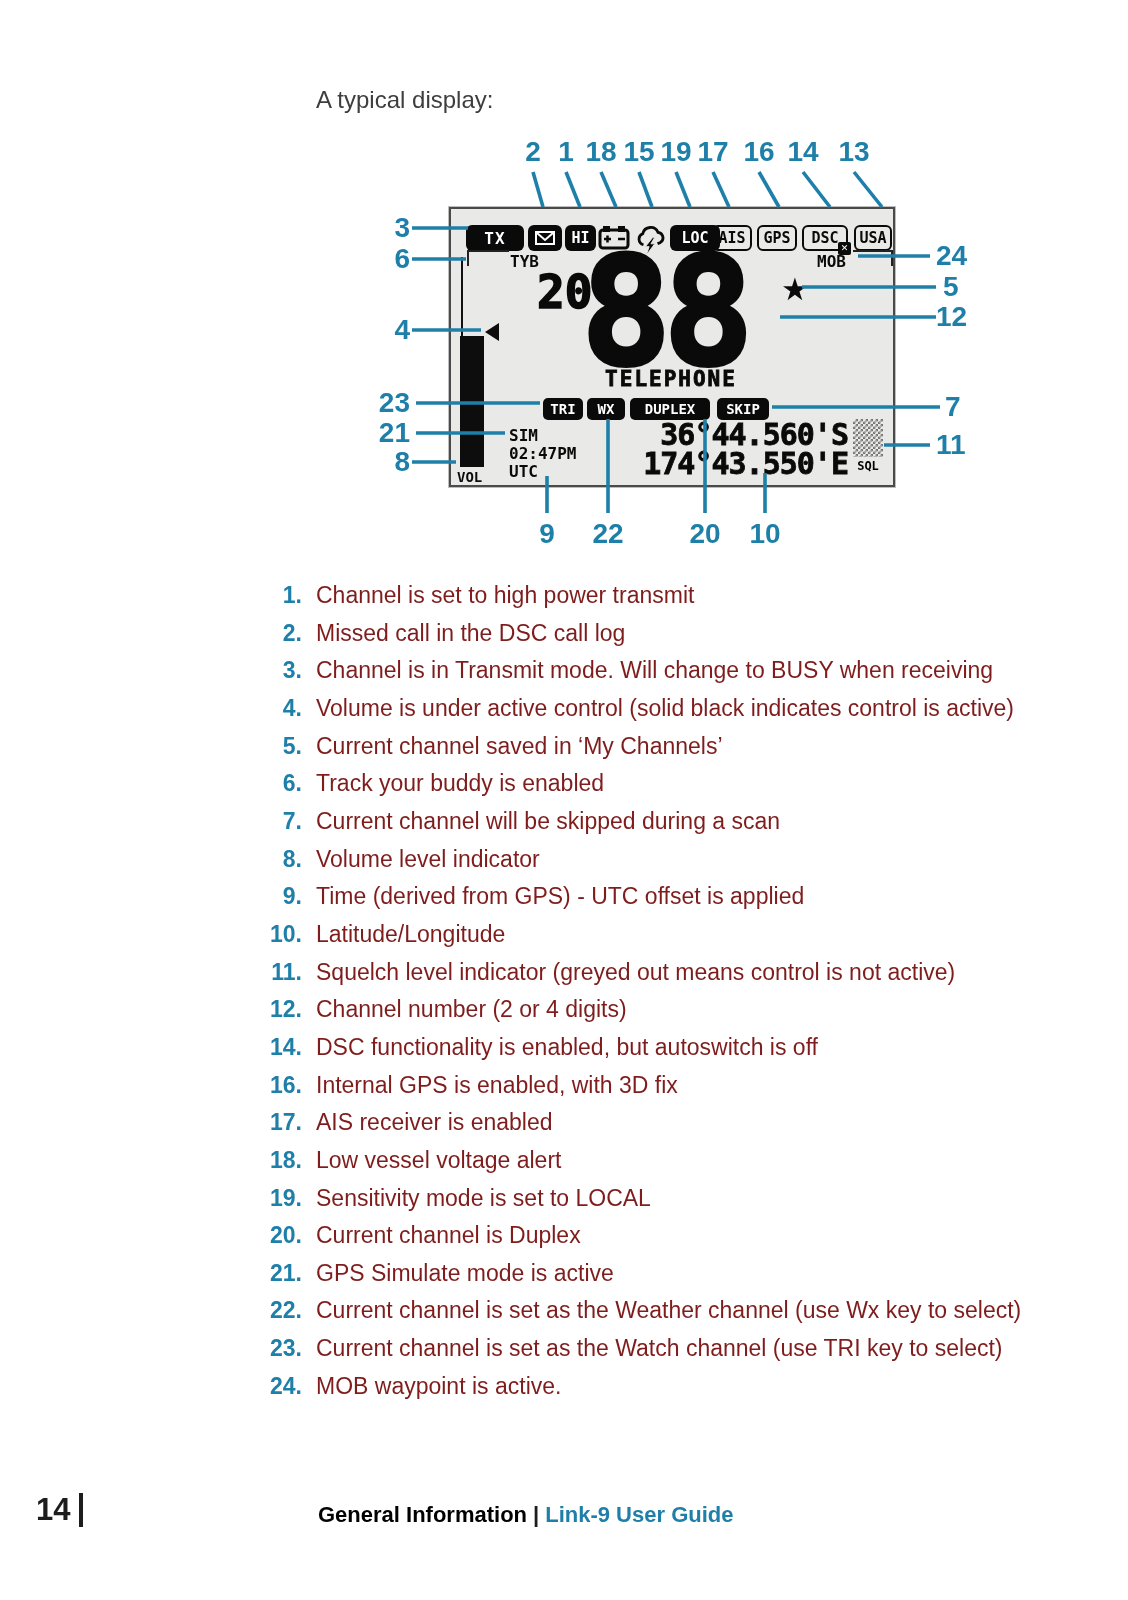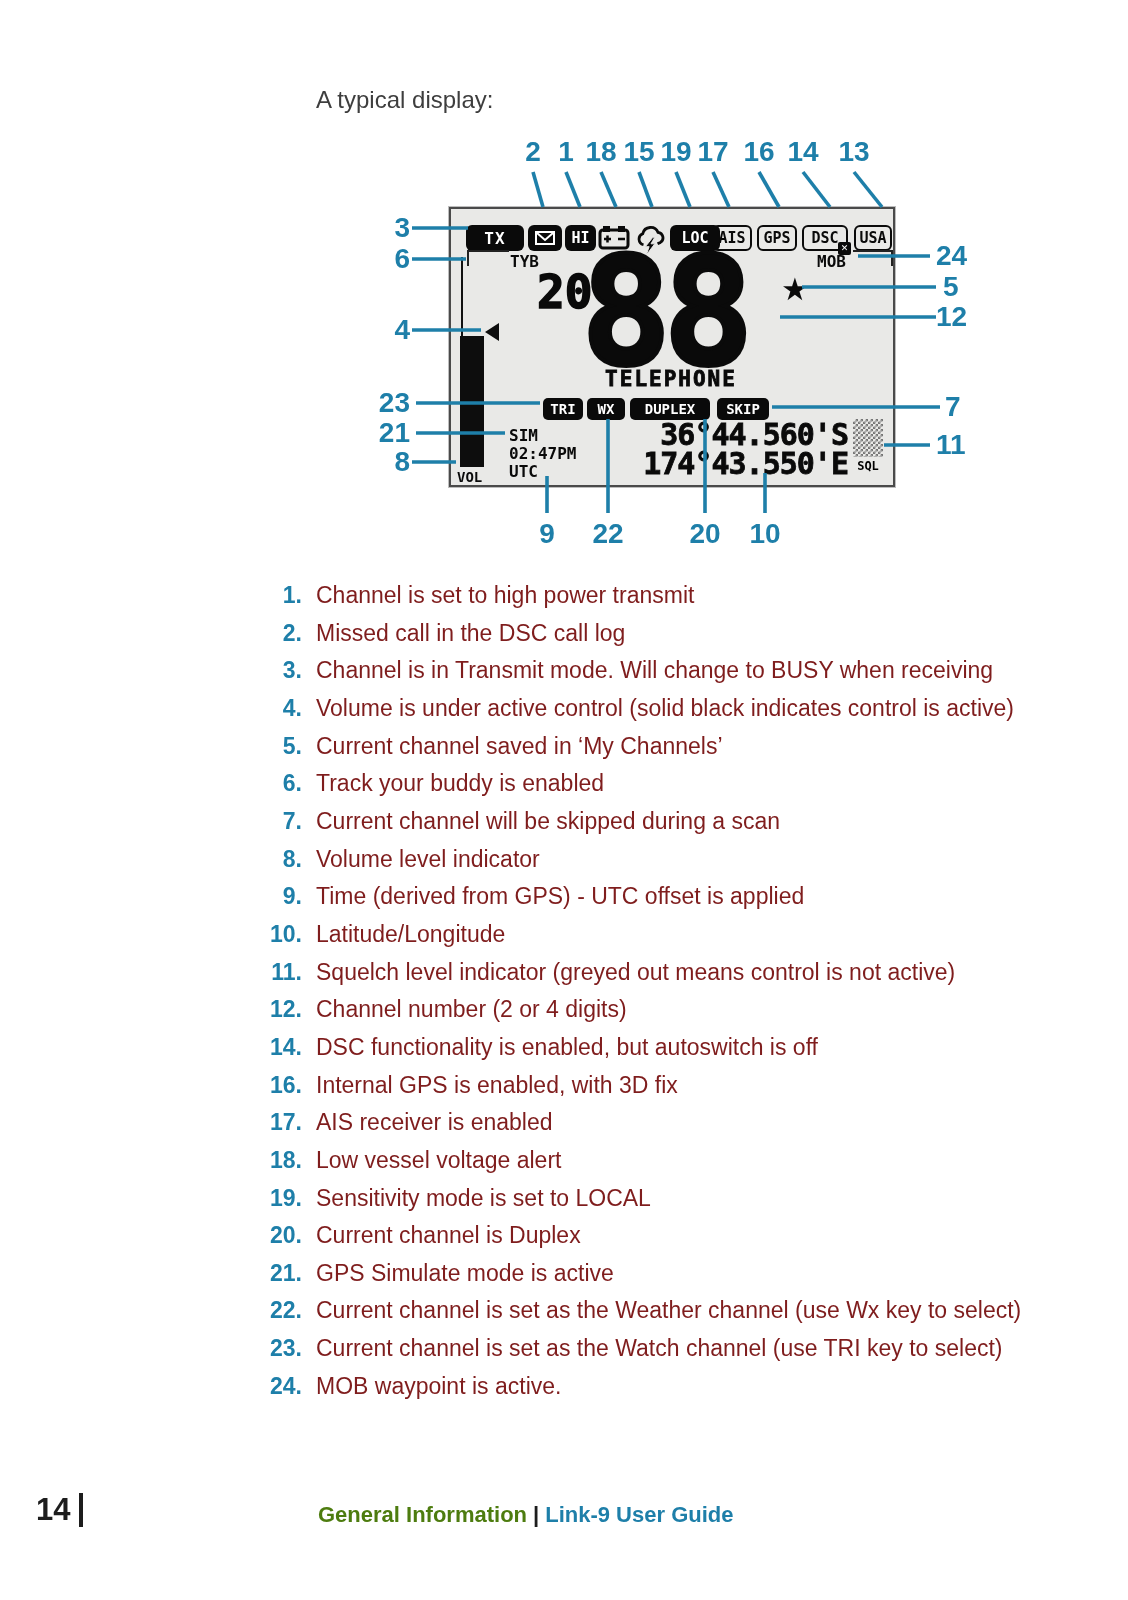--- a/index.html
+++ b/index.html
@@ -53,21 +53,21 @@
   .legend{position:absolute;left:0;top:577px;width:1128px;}
   .legend-row{height:37.66px;line-height:37.66px;white-space:nowrap;}
   .legend-num{display:inline-block;width:302px;text-align:right;padding-right:14px;
               font-weight:bold;color:#1e7fa9;font-size:23px;}
   .legend-text{font-size:23px;color:#7f1d1d;}
   
   .pageno{position:absolute;left:36px;top:1492px;display:flex;align-items:center;gap:9px;}
   .pageno .n{font-size:31px;font-weight:bold;color:#1d1d1d;}
   .pageno .bar{width:4px;height:34px;background:#1d1d1d;}
   .footer{position:absolute;left:318px;top:1502px;font-size:22px;font-weight:bold;white-space:nowrap;}
-  .footer .sec{color:#4d7c0f;text-align:right;}
+  .footer .sec{color:#000000;text-align:right;}
   .footer .div{color:#1d1d1d;margin:0 6px;}
   .footer .guide{color:#1e7fa9;}
 </style>
 </head>
 <body>
 
 <div class="intro">A typical display:</div>
 
 <div class="lcd">
 

